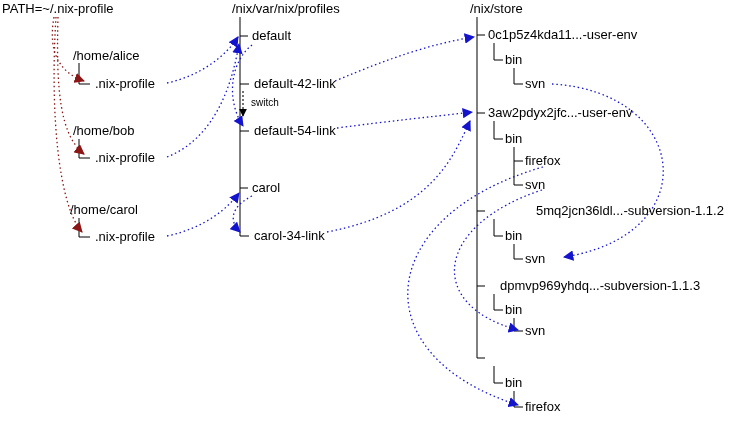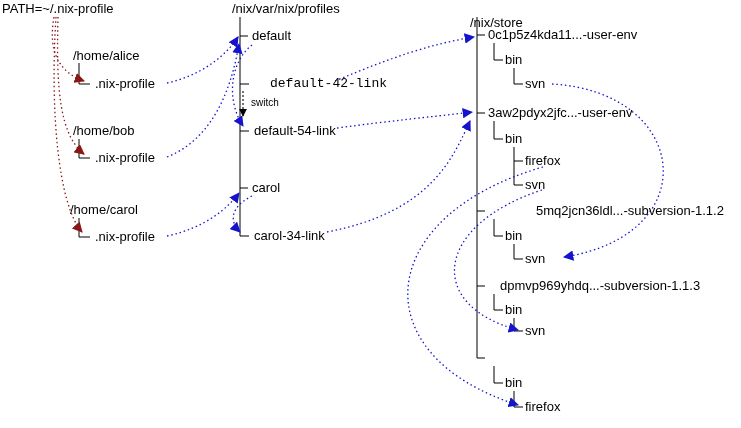--- a/index.html
+++ b/index.html
@@ -73,27 +73,27 @@
 
   <div class="lbl" style="left:73px;top:49px;">/home/alice</div>
   <div class="lbl" style="left:95px;top:77px;">.nix-profile</div>
   <div class="lbl" style="left:73px;top:124px;">/home/bob</div>
   <div class="lbl" style="left:95px;top:151px;">.nix-profile</div>
   <div class="lbl" style="left:70px;top:203px;">/home/carol</div>
   <div class="lbl" style="left:95px;top:230px;">.nix-profile</div>
 
   <div class="lbl" style="left:232px;top:2px;">/nix/var/nix/profiles</div>
   <div class="lbl" style="left:252px;top:29px;">default</div>
-  <div class="lbl" style="left:270px;top:77px;font-family:Liberation Mono, monospace;">default-42-link</div>
+  <div class="lbl" style="left:254px;top:77px;">default-42-link</div>
   <div class="lbl small" style="left:251px;top:96px;">switch</div>
   <div class="lbl" style="left:254px;top:124px;">default-54-link</div>
   <div class="lbl" style="left:252px;top:181px;">carol</div>
   <div class="lbl" style="left:254px;top:229px;">carol-34-link</div>
 
-  <div class="lbl" style="left:470px;top:16px;">/nix/store</div>
+  <div class="lbl" style="left:470px;top:2px;">/nix/store</div>
 
   <div class="lbl" style="left:488px;top:28px;">0c1p5z4kda11...-user-env</div>
   <div class="lbl" style="left:505px;top:53px;">bin</div>
   <div class="lbl" style="left:525px;top:77px;">svn</div>
 
   <div class="lbl" style="left:488px;top:106px;">3aw2pdyx2jfc...-user-env</div>
   <div class="lbl" style="left:505px;top:132px;">bin</div>
   <div class="lbl" style="left:525px;top:154px;">firefox</div>
   <div class="lbl" style="left:525px;top:178px;">svn</div>
 

